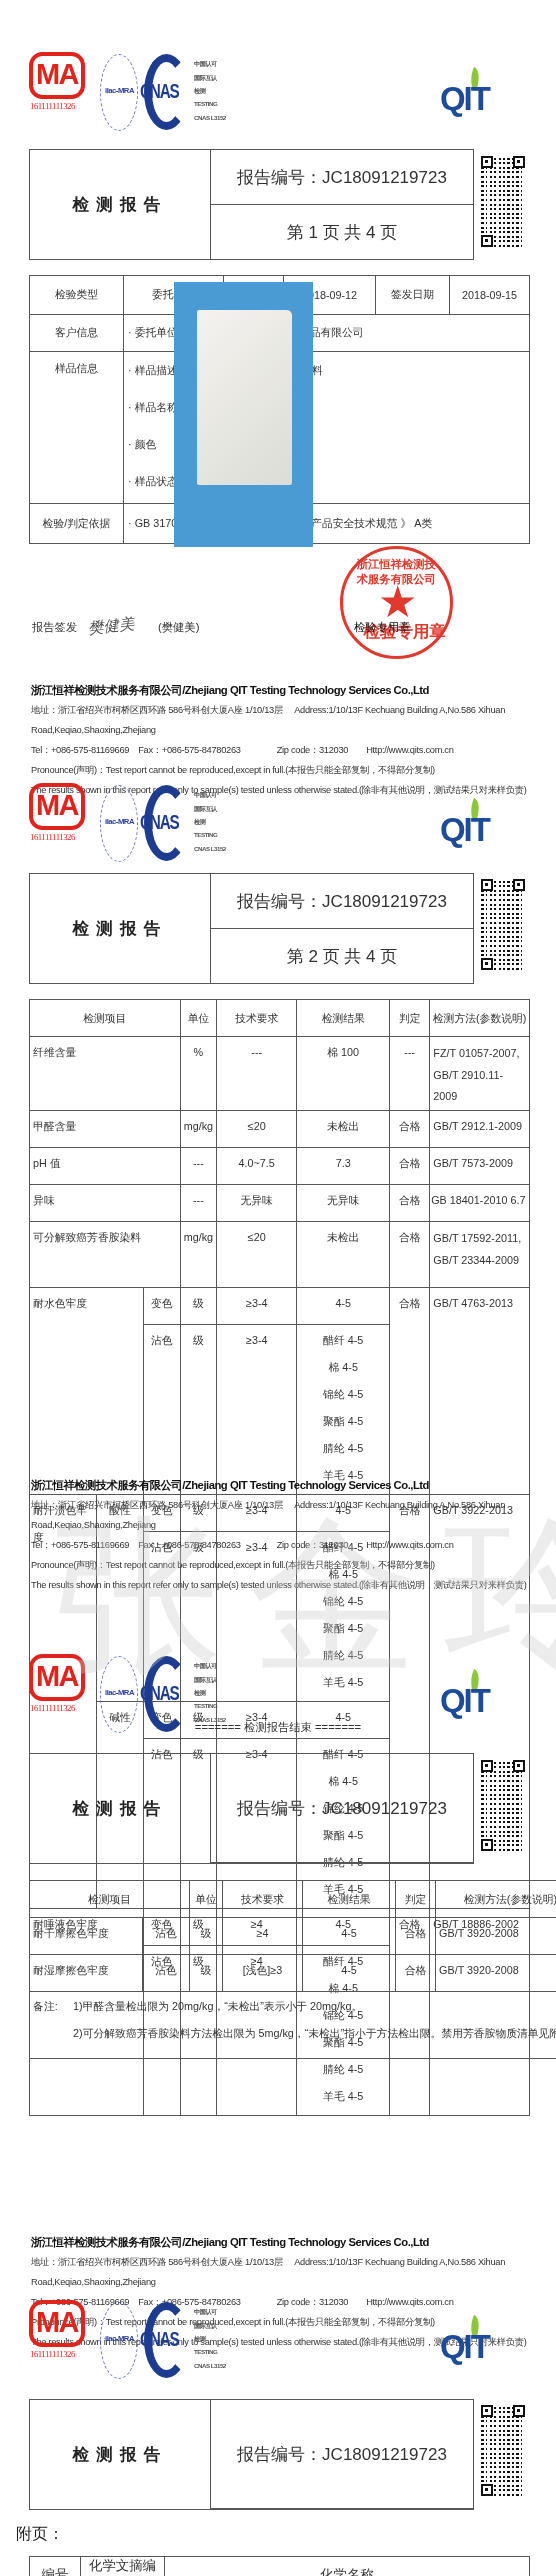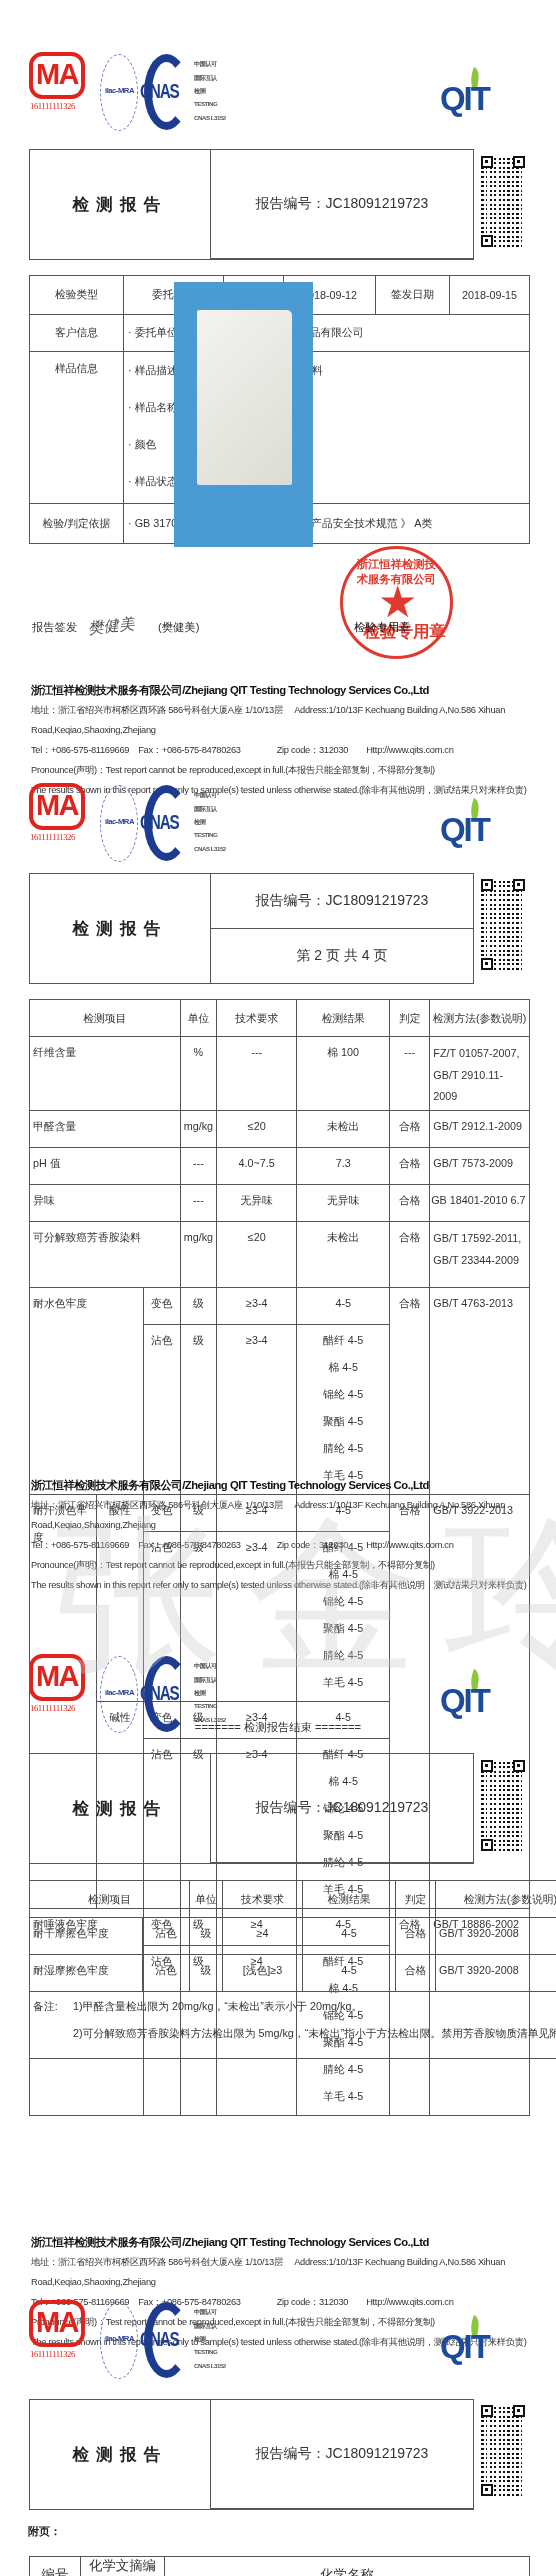--- a/index.html
+++ b/index.html
@@ -15,21 +15,21 @@
 .cnas{position:absolute;left:141px;top:1.5px;width:49px;height:77px}
 .cnas .c{position:absolute;left:2.6px;top:0;width:45px;height:76px;border-radius:50%;border:8.2px solid #1d3c8f;border-right-color:transparent}
 .cnas .t{position:absolute;left:-1px;top:26px;font-size:19.6px;font-weight:bold;color:#1d3c8f;letter-spacing:-1.5px;transform:scaleX(.78);transform-origin:left}
 .cnas-side{position:absolute;left:194px;top:5.2px;font-size:6.2px;line-height:13.4px;color:#555;font-weight:bold;letter-spacing:-0.5px}
 .qit{position:absolute;left:440px;top:10.3px;width:62px;height:57px}
 .qit .t{position:absolute;left:0;top:17.5px;font-size:33px;font-weight:bold;color:#1b4b99;letter-spacing:-2.1px}
 .qit .leaf{position:absolute;left:30px;top:6.2px;width:10.3px;height:21.6px;background:#8cc63f;border-radius:0 100% 0 100%;transform:rotate(20deg)}
 .hdr{position:absolute;left:29px;width:445px;height:111px;border:1px solid #555;display:flex}
 .hdr .left{width:181px;border-right:1px solid #555;display:flex;align-items:center;justify-content:center;font-size:16.5px;font-weight:bold;letter-spacing:7.2px;font-family:"DejaVu Serif",serif}
 .hdr .right{flex:1;display:flex;flex-direction:column}
-.hdr .right div{flex:1;display:flex;align-items:center;justify-content:center;font-size:14px;color:#333}
+.hdr .right div{flex:1;display:flex;align-items:center;justify-content:center;font-size:17px;color:#333}
 .hdr .right div:first-child{border-bottom:1px solid #555}
 .qr{position:absolute;left:481px;width:44px;height:91px;background:
 repeating-linear-gradient(90deg,#111 0 2.6px,#fff 2.6px 4.6px,#111 4.6px 6.2px,#fff 6.2px 8.8px),
 repeating-linear-gradient(0deg,#111 0 2.1px,#fff 2.1px 4.6px);background-blend-mode:lighten}
 .qr .f{position:absolute;width:12.4px;height:12.4px;border:2.6px solid #111;background:#fff}
 .qr .f::after{content:"";position:absolute;left:2.1px;top:2.1px;width:3.1px;height:3.1px;background:#111}
 table{border-collapse:collapse;position:absolute}
 td,th{border:1px solid #555;font-weight:normal;font-size:10.8px;color:#333}
 .info{left:29px;width:501px}
 .info td{padding:3.1px 4.1px;vertical-align:top}
@@ -52,21 +52,21 @@
 .stamp{position:absolute;left:340px;top:546px;width:113px;height:113px;border:3.1px solid #e0392e;border-radius:50%;color:#e0392e}
 .stamp .star{position:absolute;left:35px;top:31px;font-size:44px;line-height:44px}
 .stamp .ring{position:absolute;left:9.3px;top:8.2px;width:88px;text-align:center;font-size:11.3px;font-weight:bold}
 .stamp .bottom{position:absolute;left:20.6px;top:72px;font-size:16.5px;font-weight:bold}
 .stamp-label{position:absolute;left:354px;top:620px;font-size:11.3px;color:#111;font-family:"DejaVu Serif",serif}
 .sig-label{position:absolute;left:32px;top:620px;font-size:11.3px;color:#333;font-family:"DejaVu Serif",serif}
 .sig{position:absolute;left:88px;top:616px;font-size:15.5px;font-style:italic;color:#555;font-family:"DejaVu Serif",serif;transform:rotate(-6deg)}
 .signame{position:absolute;left:158px;top:620px;font-size:11.3px;color:#333}
 .watermark{position:absolute;left:52px;top:1484px;font-size:170px;color:rgba(200,200,200,.35);letter-spacing:26px;font-family:"DejaVu Serif",serif;pointer-events:none;white-space:nowrap}
 .end{position:absolute;left:0;width:556px;text-align:center;font-size:11.3px;color:#333}
-.annex-title{position:absolute;left:28px;font-size:11px;font-weight:bold;color:#222}
+.annex-title{position:absolute;left:16px;font-size:16px;font-weight:normal;color:#222}
 </style>
 </head>
 <body>
 
 <div class="page" style="top:0">
   <div class="logos" style="top:52px">
     <div class="ma">
         <div class="box">MA</div>
         <div class="num">161111111326</div>
       </div>
@@ -87,20 +87,21 @@
       </div>
     <div class="qit">
         <div class="leaf"></div>
         <div class="t">QIT</div>
       </div>
   </div>
   <div class="hdr" style="top:149px">
     <div class="left">检测报告</div>
     <div class="right">
         <div>报告编号：JC18091219723</div>
+        <div>第 1 页 共 4 页</div>
       </div>
   </div>
   <div class="qr" style="top:156px">
       <div class="f" style="left:0;top:0"></div>
       <div class="f" style="right:0;top:0"></div>
       <div class="f" style="left:0;bottom:0"></div>
     </div>
 
   <table class="info" style="top:275px">
     <tbody>

